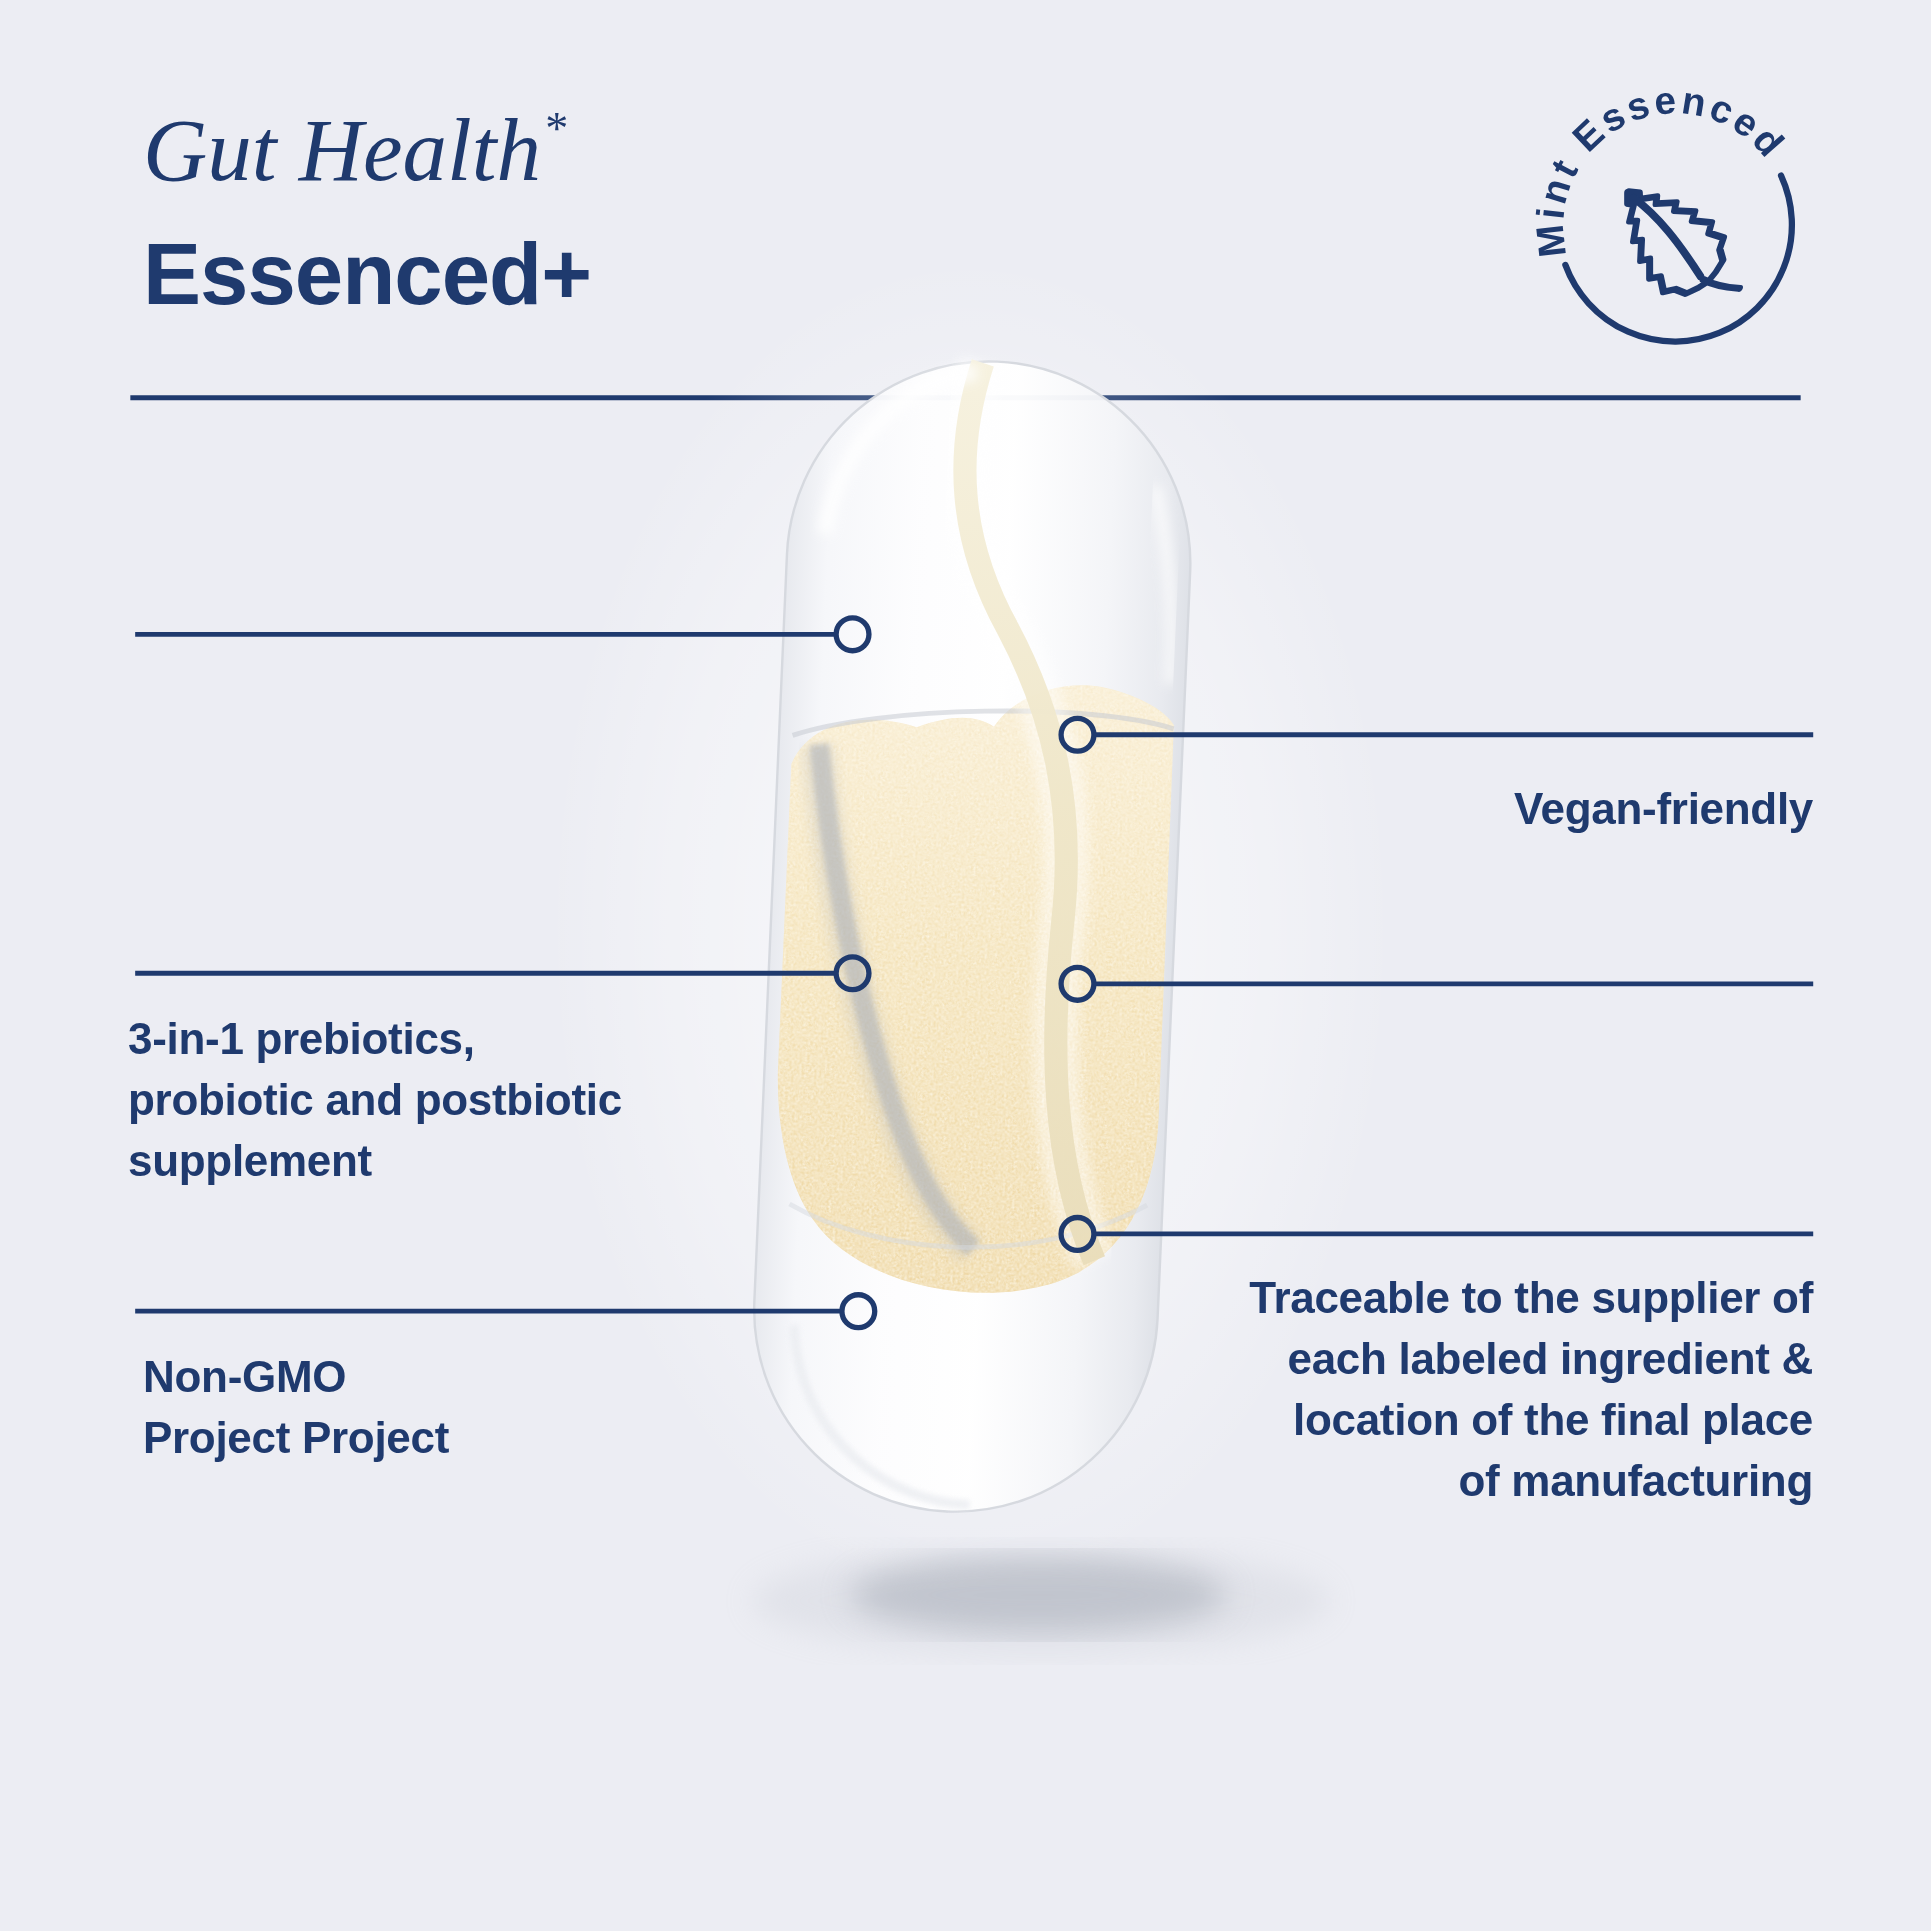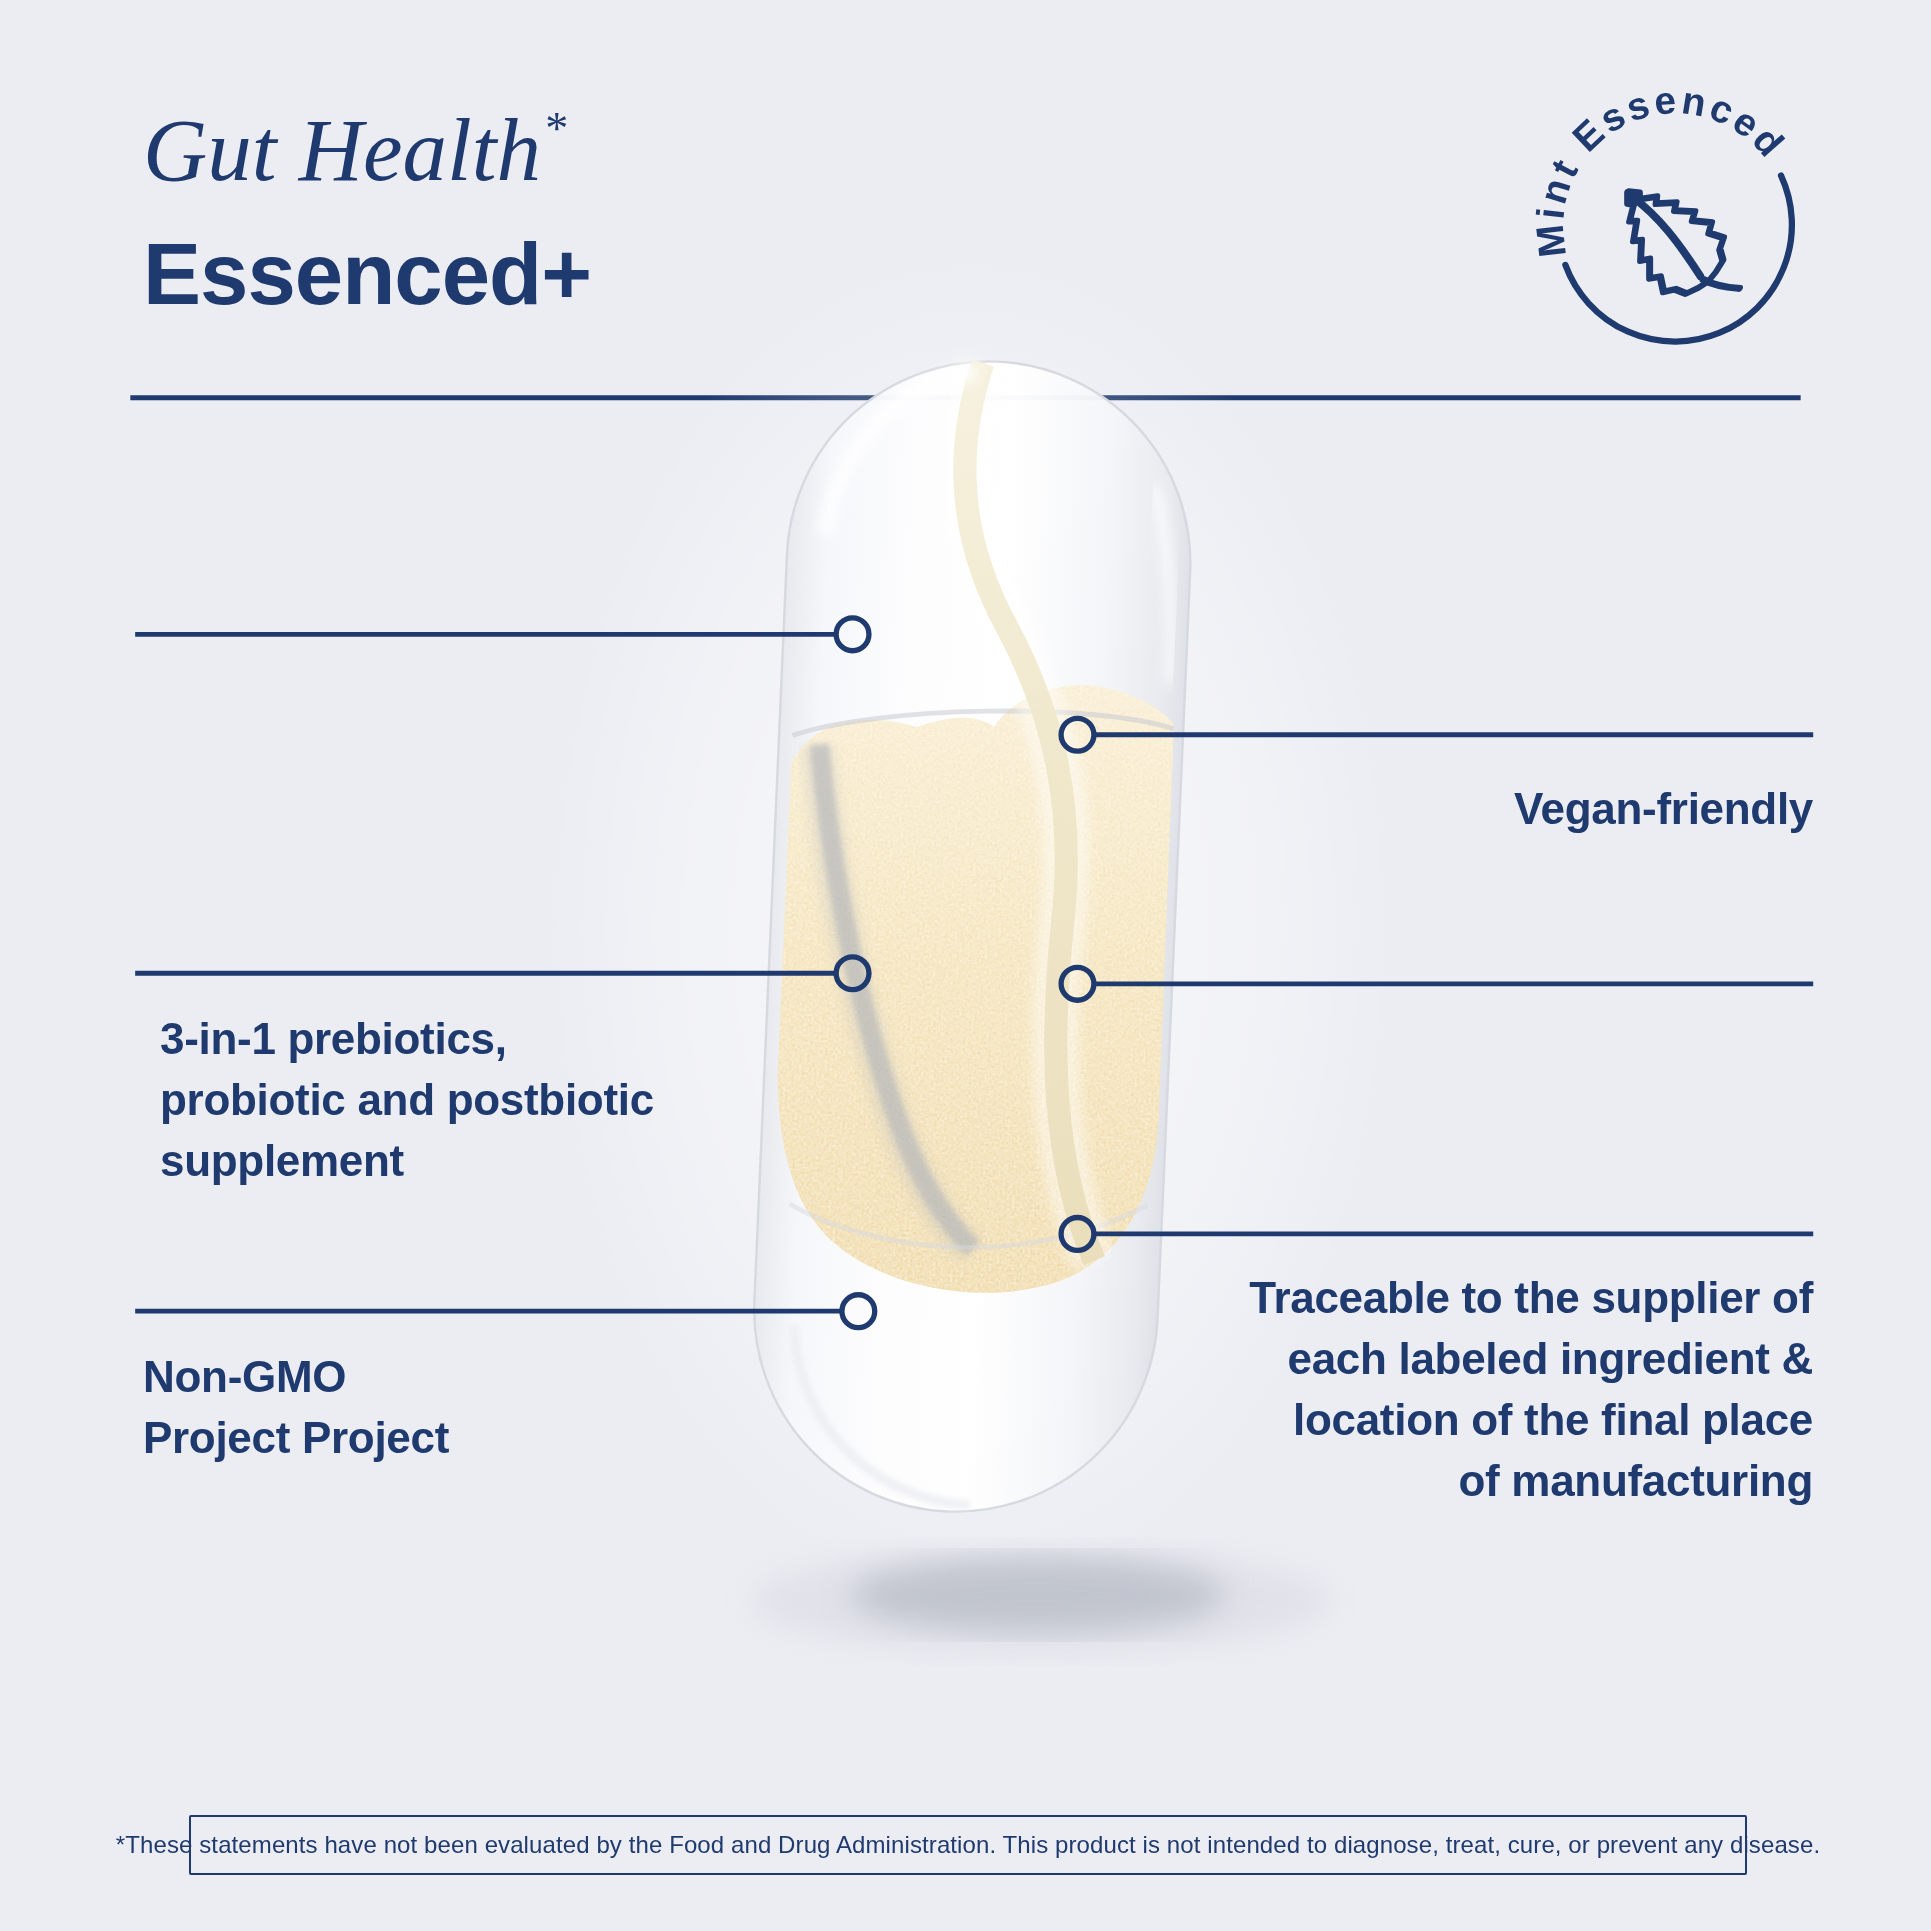--- a/index.html
+++ b/index.html
@@ -182,32 +182,29 @@
       <circle cx="1116" cy="1278" r="17" stroke-width="5.5"></circle>
       <line x1="1133" y1="1278" x2="1878" y2="1278" stroke-width="5"></line>
     </g>
   </svg>
 
   <div class="txt" style="left:135px;top:104px;">
     <div class="category"><span>Gut Health</span><sup>*</sup></div>
     <div class="product">Essenced+</div>
   </div>
 
-  <div class="txt callout-text" style="left:152px;top:1008px;width:618px;">3-in-1 prebiotics,
+  <div class="txt callout-text" style="left:120px;top:1008px;width:618px;">3-in-1 prebiotics,
 probiotic and postbiotic
 supplement</div>
   <div class="txt callout-text" style="left:135px;top:1346px;width:618px;">Non-GMO
 Project Project</div>
 
   <div class="txt callout-text right-align" style="right:118px;top:778px;width:676px;">Vegan-friendly</div>
   <div class="txt right-align" style="right:118px;top:1267px;width:734px;">
     <div class="callout-text right-align">Traceable to the supplier of
 each labeled ingredient &amp;
 location of the final place
 of manufacturing</div>
   </div>
 
-  <div class="footer-box">
-    <span>*These statements have not been evaluated by the Food and Drug Administration. This product is not intended to diagnose, treat, cure, or prevent any disease.</span>
-  </div>
 
 </div>
 
 
 </body></html>

